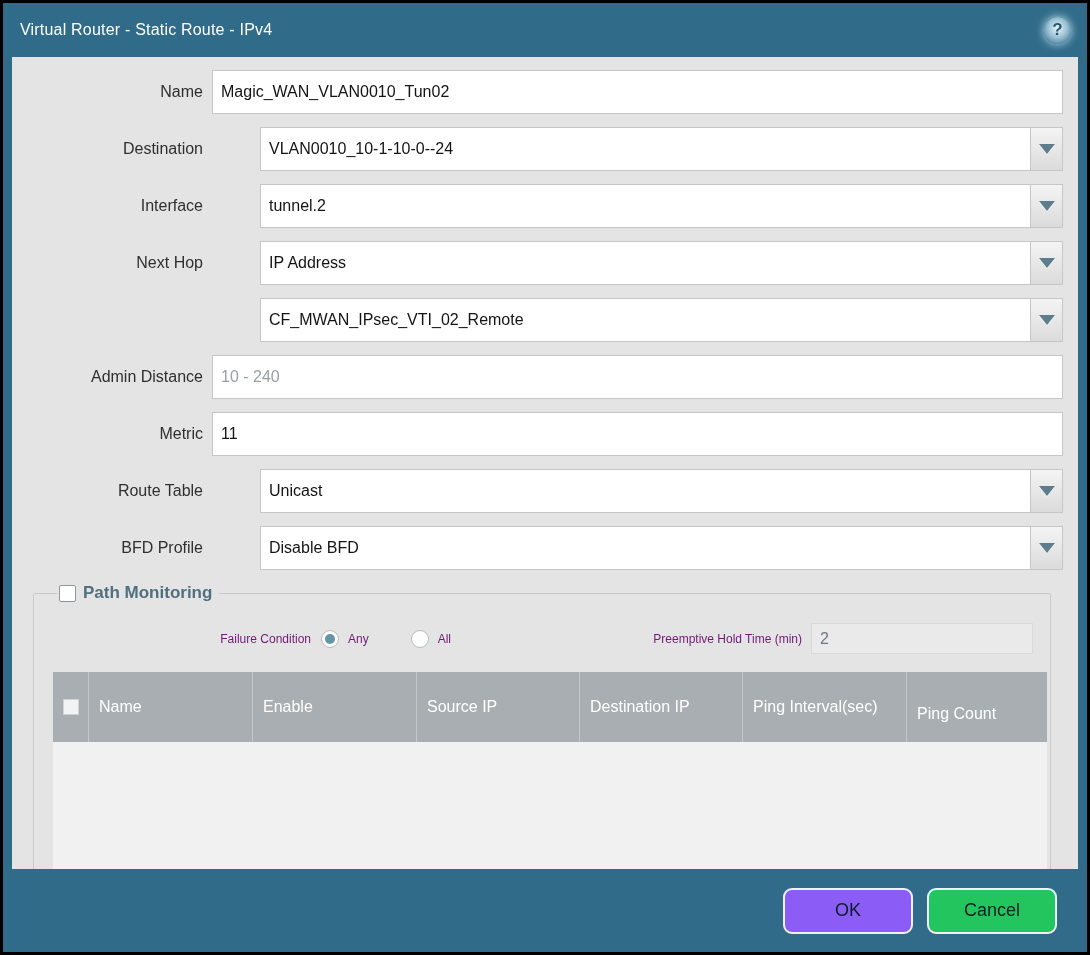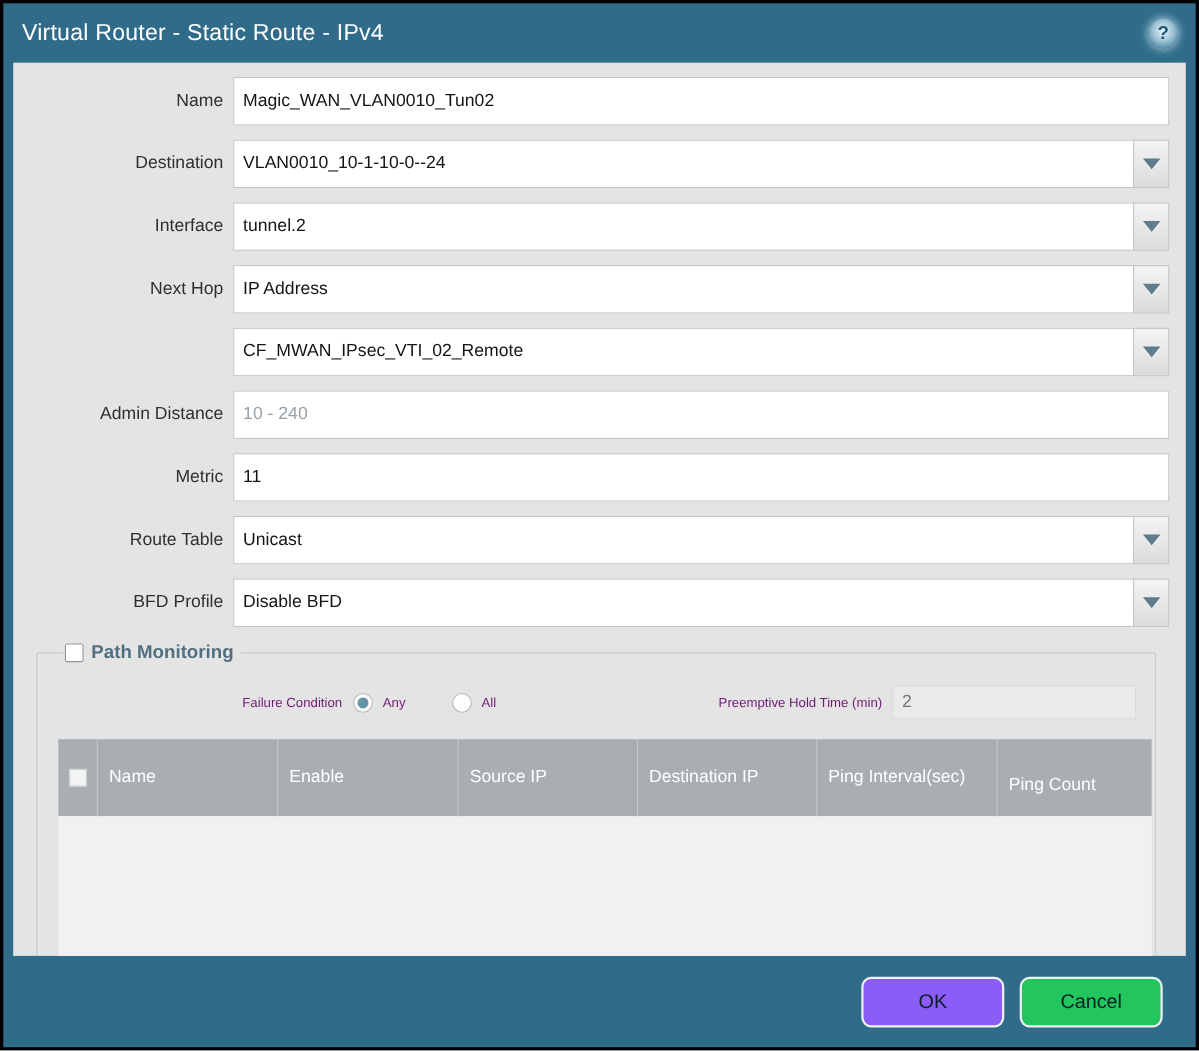--- a/index.html
+++ b/index.html
@@ -11,21 +11,21 @@
     background:#306c8a;
     display:flex; flex-direction:column;
   }
 
   
   .titlebar {
     height:54px; flex:0 0 54px;
     display:flex; align-items:center; justify-content:space-between;
     padding:0 16px 0 17px;
   }
-  .title { color:#ffffff; font-size:21px; letter-spacing:.2px; }
+  .title { color:#ffffff; font-size:16px; letter-spacing:.2px; }
   .help-icon {
     width:27px; height:27px; border-radius:50%;
     background:radial-gradient(circle at 50% 42%, #eaf4f9 0%, #9cc2d4 45%, #4d86a3 80%);
     box-shadow:0 0 9px rgba(225,242,250,.85);
     color:#1d5976; font-weight:bold; font-size:17px;
     display:flex; align-items:center; justify-content:center;
     cursor:pointer;
   }
 
   
@@ -38,21 +38,21 @@
     width:200px; flex:0 0 200px; text-align:right; padding-right:9px;
     font-size:16px; color:#2f2f2f;
   }
   .txt {
     flex:1 1 auto; height:44px; min-width:0;
     border:1px solid #c6c6c6; background:#fff;
     font-family:"Liberation Sans", sans-serif;
     font-size:16px; color:#141414; padding:0 8px; outline:none;
   }
   .txt::placeholder { color:#98a0a8; opacity:1; }
-  .combo { flex:1 1 auto; display:flex; align-items:stretch; }
+  .combo { flex:1 1 auto; display:flex; align-items:stretch;margin-left:48px; }
   .combo .txt { border-right:none; }
   .dd-btn {
     width:33px; flex:0 0 33px;
     background:linear-gradient(#f4f4f4,#dbdbdb);
     border:1px solid #c6c6c6;
     display:flex; align-items:center; justify-content:center;
     cursor:pointer;
   }
   .dd-arrow {
     width:0; height:0;

